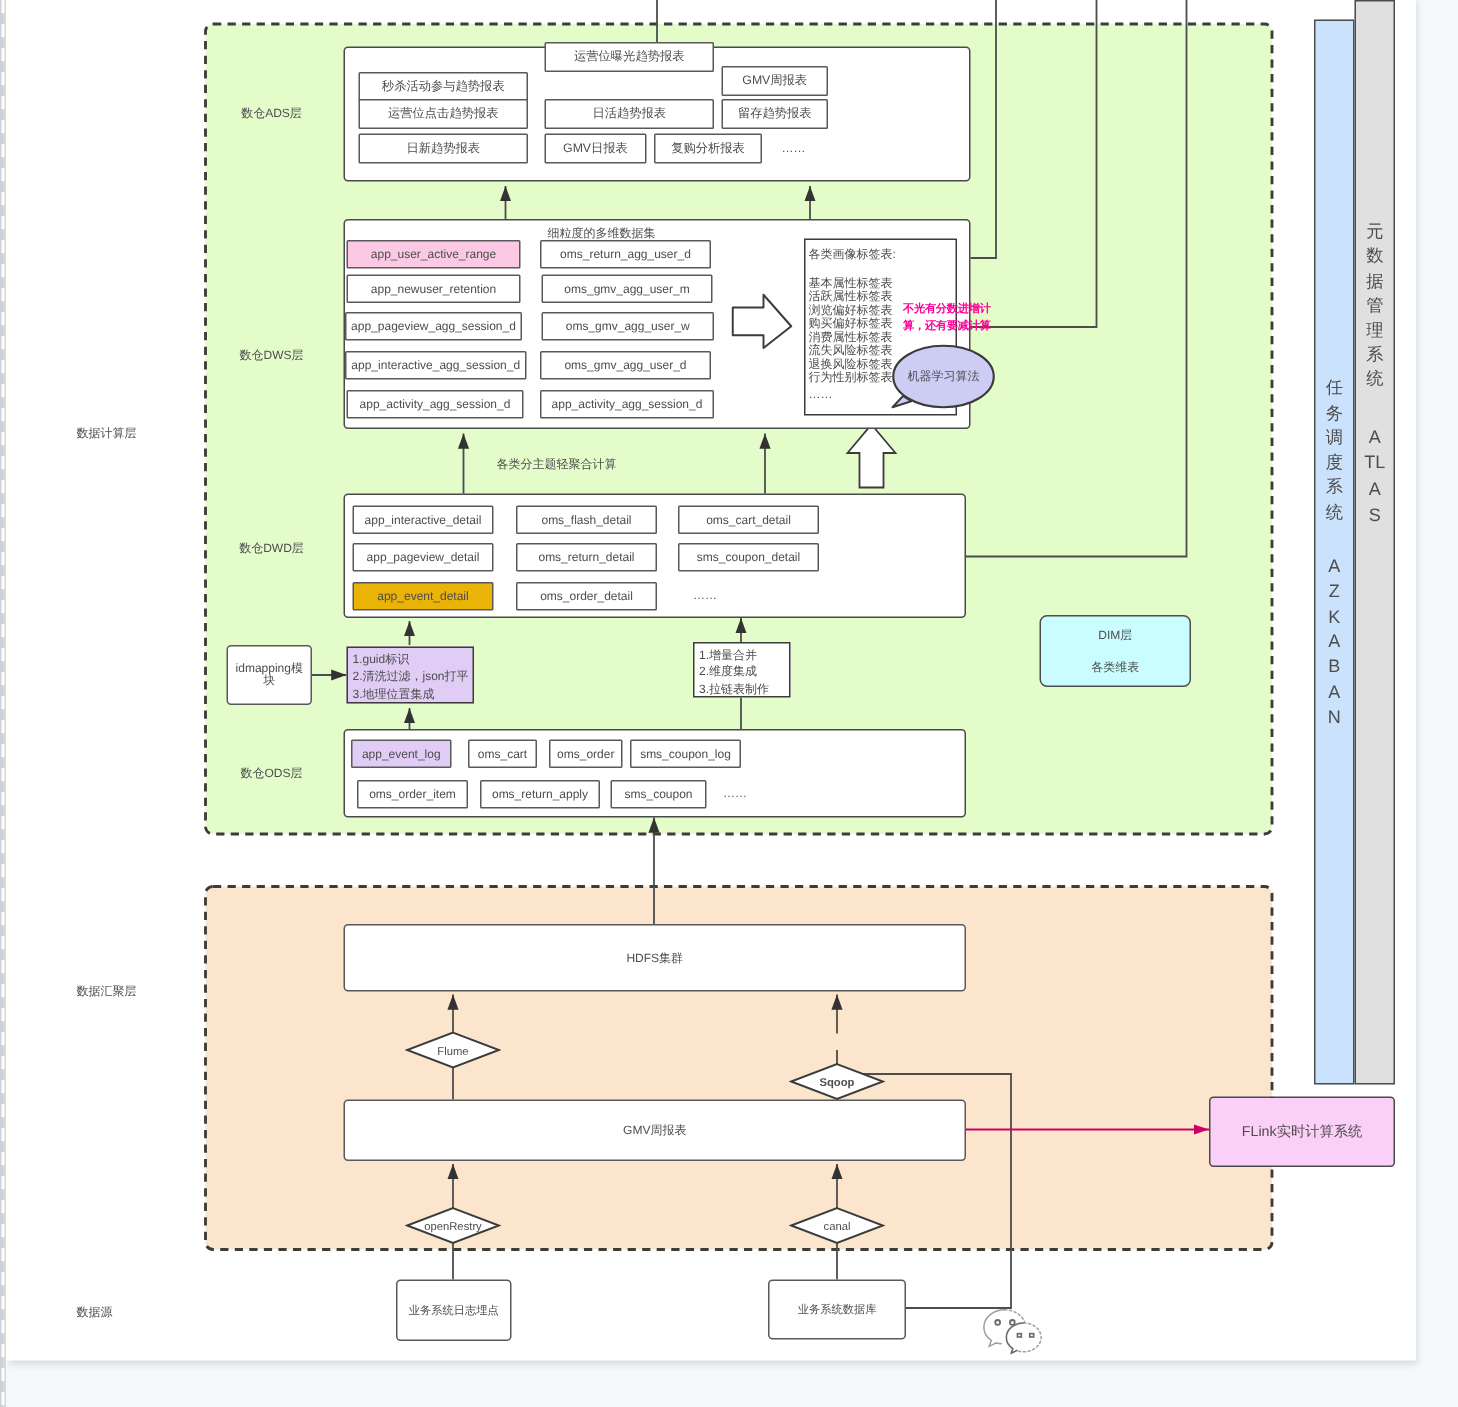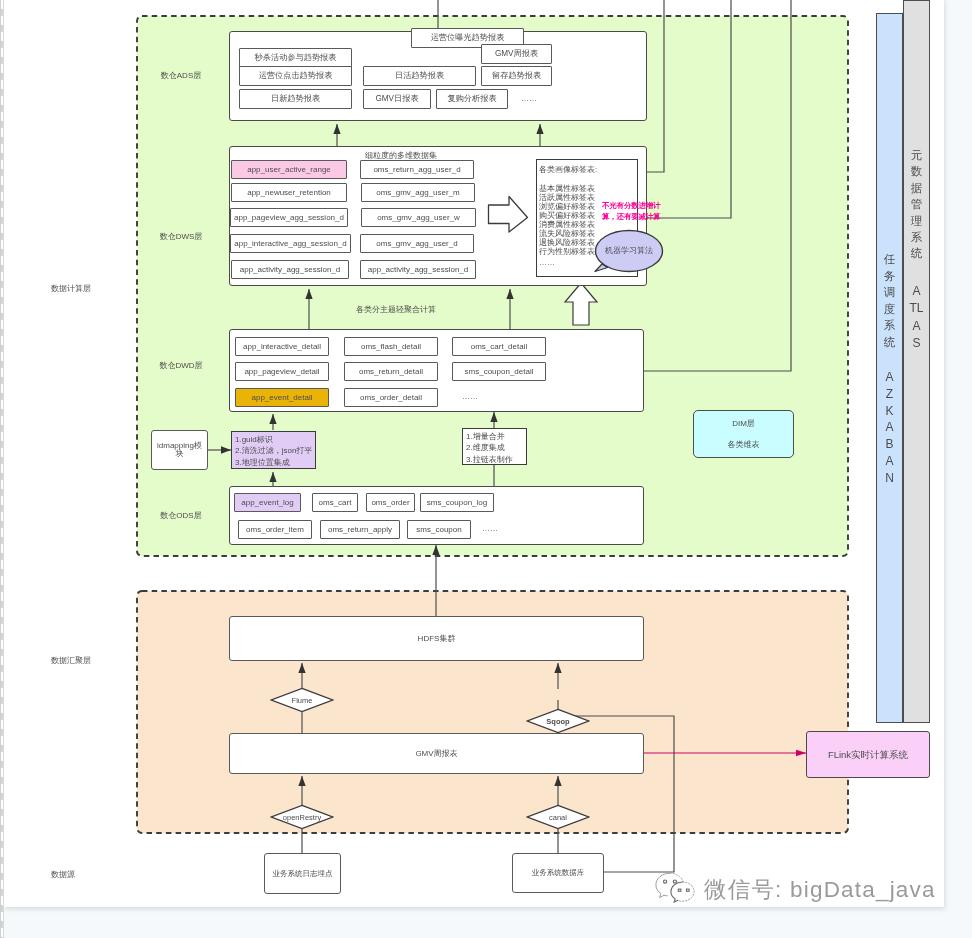--- a/index.html
+++ b/index.html
@@ -101,21 +101,21 @@
 <div class="lbl" style="left:51px;top:655px;width:80px;height:12px;font-size:8px;">数据汇聚层</div>
 <div class="lbl" style="left:51px;top:869px;width:80px;height:12px;font-size:8px;">数据源</div>
 
 <div class="lbl ctr" style="left:150px;top:70px;width:62px;height:12px;font-size:8px;">数仓ADS层</div>
 <div class="lbl ctr" style="left:150px;top:231px;width:62px;height:12px;font-size:8px;">数仓DWS层</div>
 <div class="lbl ctr" style="left:150px;top:360px;width:62px;height:12px;font-size:8px;">数仓DWD层</div>
 <div class="lbl ctr" style="left:150px;top:510px;width:62px;height:12px;font-size:8px;">数仓ODS层</div>
 
 <div class="grp" style="left:229px;top:31px;width:418px;height:90px;"></div>
 <div class="card" style="left:239px;top:48px;width:113px;height:20px;font-size:8.2px;">秒杀活动参与趋势报表</div>
-<div class="card" style="left:363px;top:28px;width:113px;height:20px;font-size:8.2px;margin-left:48px;">运营位曝光趋势报表</div>
+<div class="card" style="left:363px;top:28px;width:113px;height:20px;font-size:8.2px;">运营位曝光趋势报表</div>
 <div class="card" style="left:481px;top:44px;width:71px;height:20px;font-size:8.2px;">GMV周报表</div>
 <div class="card" style="left:239px;top:66px;width:113px;height:20px;font-size:8.2px;">运营位点击趋势报表</div>
 <div class="card" style="left:363px;top:66px;width:113px;height:20px;font-size:8.2px;">日活趋势报表</div>
 <div class="card" style="left:481px;top:66px;width:71px;height:20px;font-size:8.2px;">留存趋势报表</div>
 <div class="card" style="left:239px;top:89px;width:113px;height:20px;font-size:8.2px;">日新趋势报表</div>
 <div class="card" style="left:363px;top:89px;width:68px;height:20px;font-size:8.2px;">GMV日报表</div>
 <div class="card" style="left:436px;top:89px;width:72px;height:20px;font-size:8.2px;">复购分析报表</div>
 <div class="lbl ctr" style="left:514px;top:94px;width:30px;height:10px;font-size:8px;">……</div>
 
 <div class="grp" style="left:229px;top:146px;width:418px;height:140px;"></div>
@@ -139,21 +139,21 @@
 <div class="lbl" style="left:539px;top:210.79px;width:96px;height:10px;font-size:8px;">购买偏好标签表</div>
 <div class="lbl" style="left:539px;top:219.72px;width:96px;height:10px;font-size:8px;">消费属性标签表</div>
 <div class="lbl" style="left:539px;top:228.65px;width:96px;height:10px;font-size:8px;">流失风险标签表</div>
 <div class="lbl" style="left:539px;top:237.58px;width:96px;height:10px;font-size:8px;">退换风险标签表</div>
 <div class="lbl" style="left:539px;top:246.51px;width:96px;height:10px;font-size:8px;">行为性别标签表</div>
 <div class="lbl" style="left:539px;top:258px;width:96px;height:9px;font-size:8px;">……</div>
 
 <div class="lbl red" style="left:602px;top:201px;width:70px;height:10px;font-size:7.5px;">不光有分数进增计</div>
 <div class="lbl red" style="left:602px;top:212px;width:70px;height:10px;font-size:7.5px;">算，还有要减计算</div>
 
-<div class="lbl ctr" style="left:311px;top:304px;width:120px;height:11px;font-size:8px;padding-left:25px;">各类分主题轻聚合计算</div>
+<div class="lbl ctr" style="left:311px;top:304px;width:120px;height:11px;font-size:8px;">各类分主题轻聚合计算</div>
 <div class="grp" style="left:229px;top:329px;width:415px;height:83px;"></div>
 <div class="card" style="left:235px;top:337px;width:94px;height:19px;font-size:8px;">app_interactive_detail</div>
 <div class="card" style="left:344px;top:337px;width:94px;height:19px;font-size:8px;">oms_flash_detail</div>
 <div class="card" style="left:452px;top:337px;width:94px;height:19px;font-size:8px;">oms_cart_detail</div>
 <div class="card" style="left:235px;top:362px;width:94px;height:19px;font-size:8px;">app_pageview_detail</div>
 <div class="card" style="left:344px;top:362px;width:94px;height:19px;font-size:8px;">oms_return_detail</div>
 <div class="card" style="left:452px;top:362px;width:94px;height:19px;font-size:8px;">sms_coupon_detail</div>
 <div class="card" style="left:235px;top:388px;width:94px;height:19px;font-size:8px;background:#eab308;">app_event_detail</div>
 <div class="card" style="left:344px;top:388px;width:94px;height:19px;font-size:8px;">oms_order_detail</div>
 <div class="lbl ctr" style="left:455px;top:392px;width:30px;height:10px;font-size:8px;">……</div>
@@ -271,16 +271,15 @@
           <path d="M16.3 1.2C8.6 1.2 2.4 6.4 2.4 12.8c0 3.5 1.9 6.6 4.9 8.8l-1.3 4.0 4.6-2.3" fill="none" stroke="#9e9e9e" stroke-width="1.0" stroke-linecap="round"></path>
           <path d="M10.6 23.3c1.1 .3 2.2 .5 3.4 .55" fill="none" stroke="#9e9e9e" stroke-width="1.0" stroke-linecap="round"></path>
           <path d="M16.3 1.2c6.3 0 11.6 3.5 13.3 8.3" fill="none" stroke="#9e9e9e" stroke-width="1.0" stroke-linecap="round" stroke-dasharray="1.4 1.8"></path>
           <circle cx="11.6" cy="9.6" r="1.6" fill="none" stroke="#6b6b6b" stroke-width="1.2"></circle>
           <circle cx="21.4" cy="9.6" r="1.6" fill="none" stroke="#6b6b6b" stroke-width="1.2"></circle>
           <path d="M29.0 10.0c-6.4 0-11.6 4.3-11.6 9.6 0 3.0 1.7 5.7 4.3 7.4l-1.0 3.1 3.7-1.8" fill="none" stroke="#6b6b6b" stroke-width="1.1" stroke-linecap="round"></path>
           <path d="M29.0 10.0c6.4 0 11.6 4.3 11.6 9.6 0 5.3-5.2 9.6-11.6 9.6-1.4 0-2.7-.2-3.9-.55" fill="none" stroke="#9e9e9e" stroke-width="1.0" stroke-linecap="round" stroke-dasharray="1.4 1.8"></path>
           <rect x="24.8" y="17.1" width="2.6" height="2.2" fill="none" stroke="#6b6b6b" stroke-width="1.1"></rect>
           <rect x="33.0" y="17.1" width="2.6" height="2.2" fill="none" stroke="#6b6b6b" stroke-width="1.1"></rect>
         </svg></span>
-  <span class="wtxt">微信号: bigData_java</span>
 </div>
 
 </div>
 
 </body></html>

